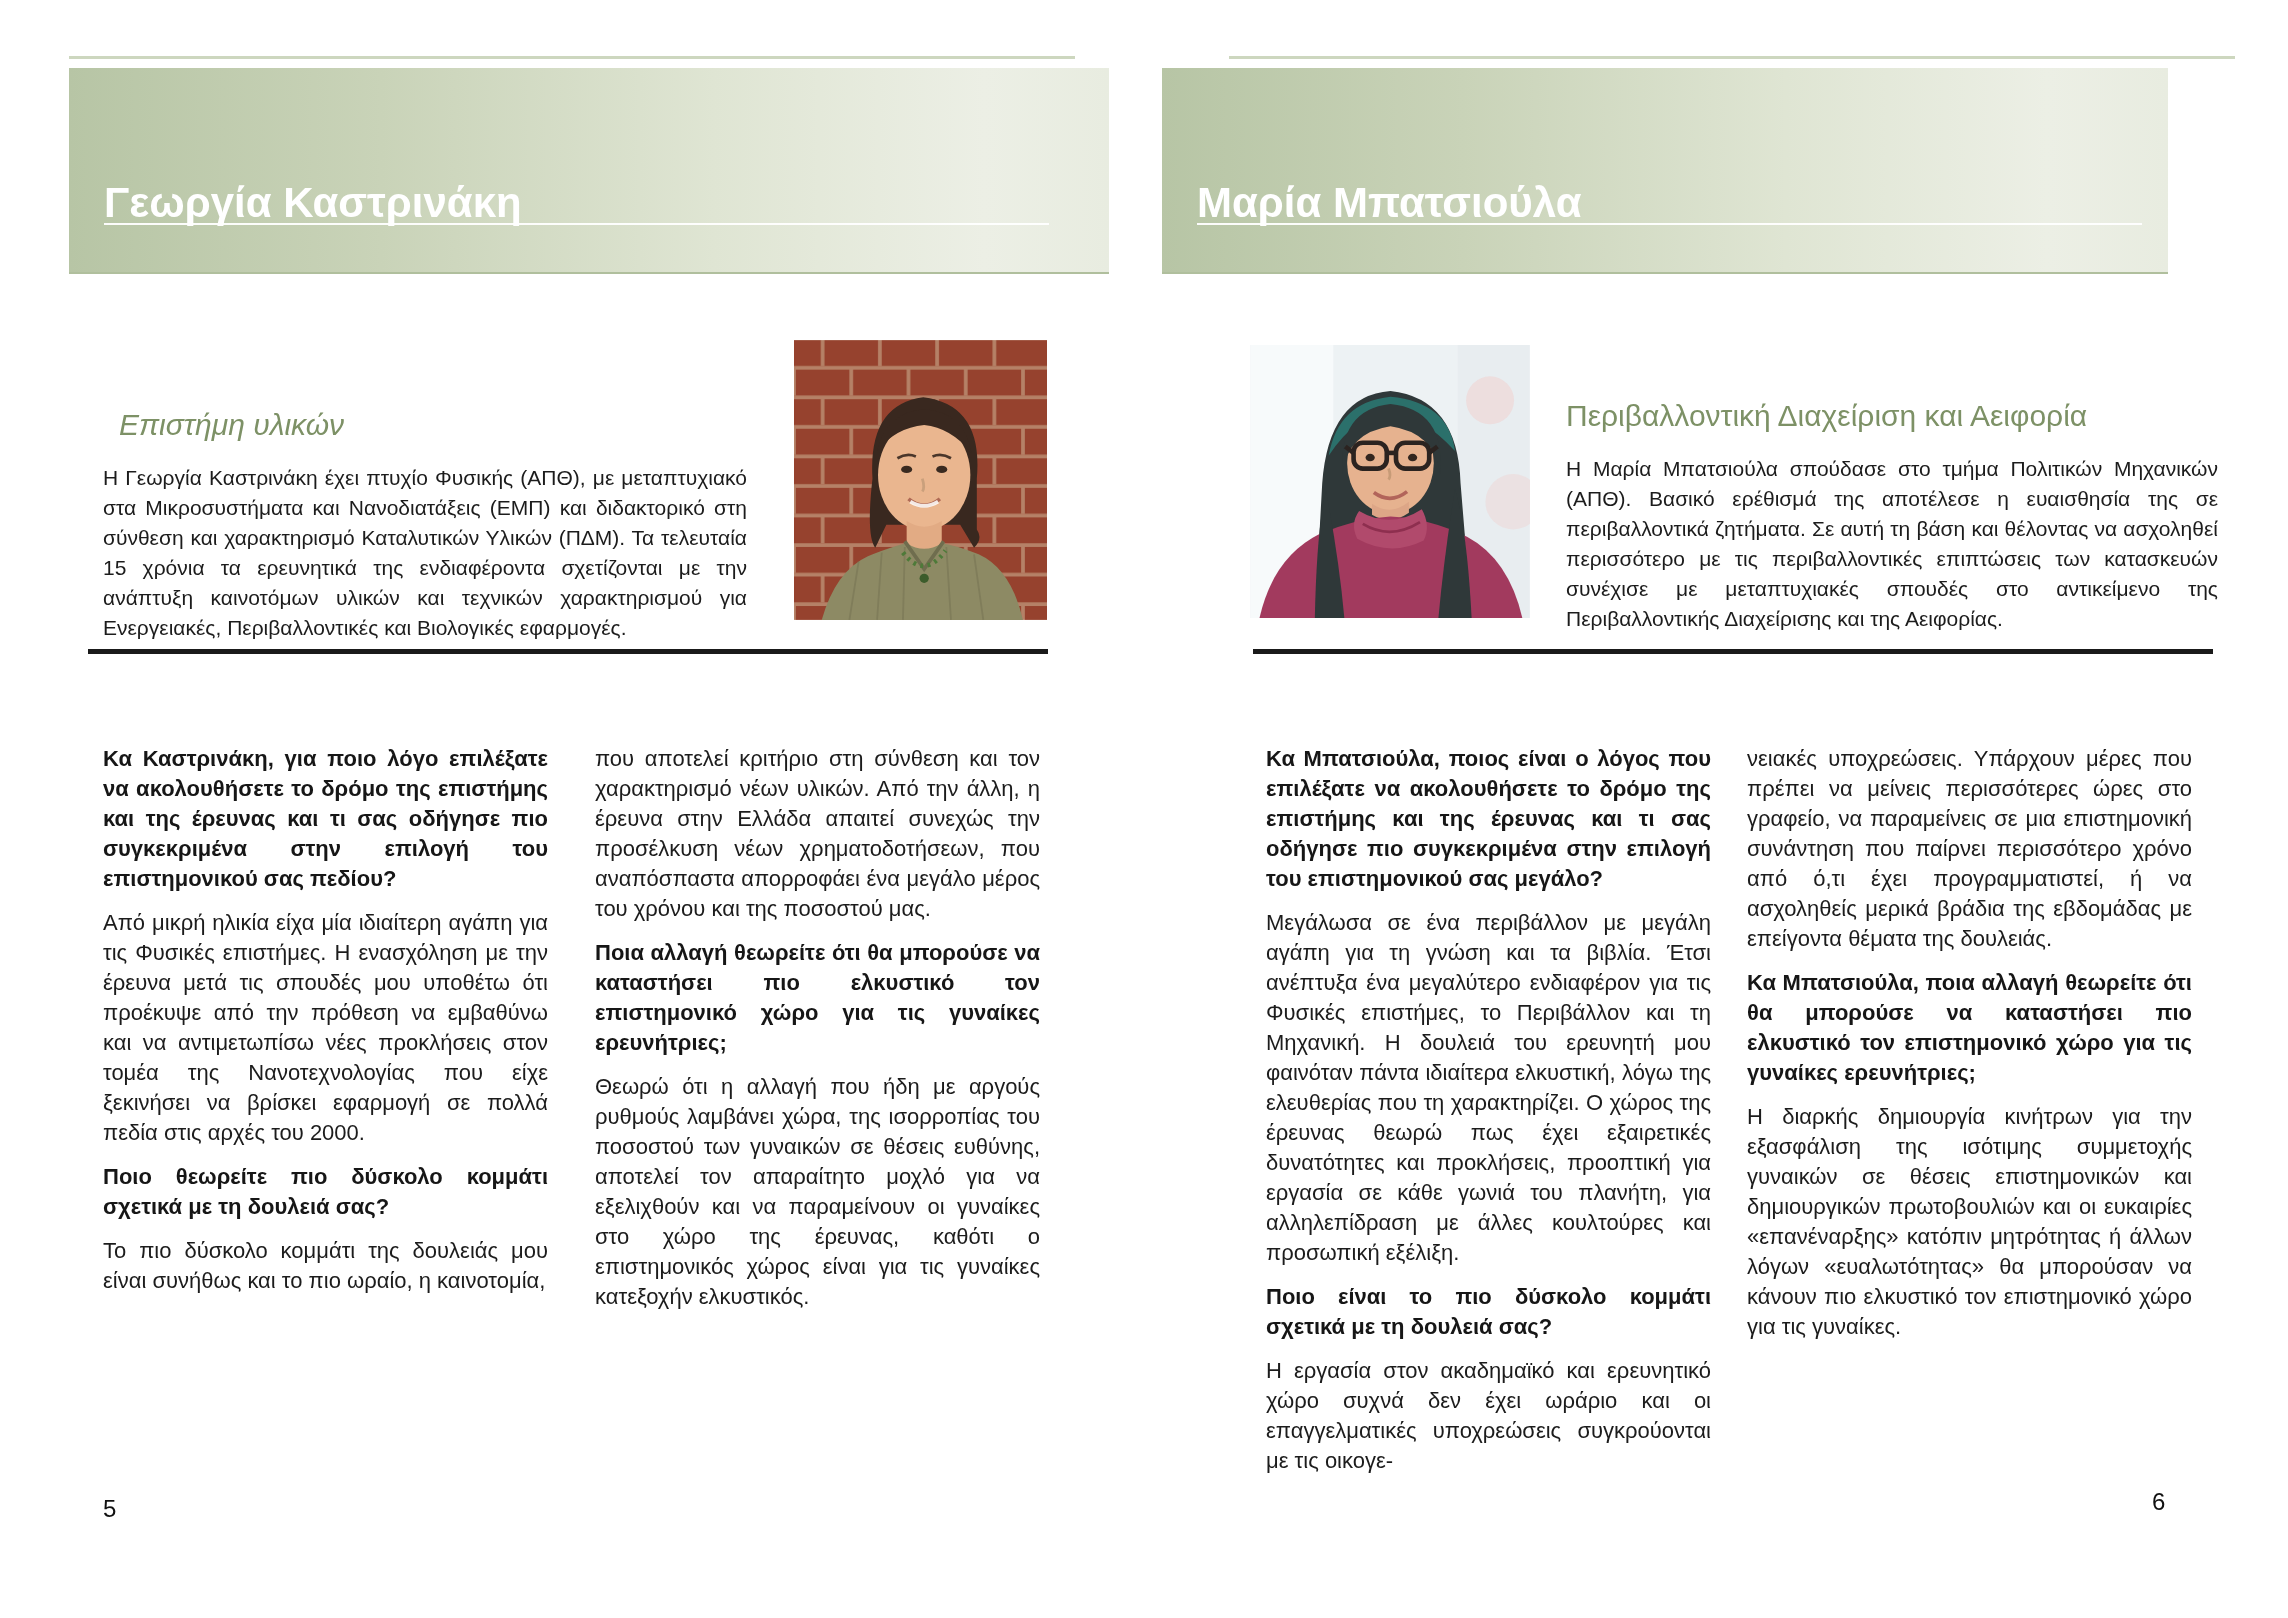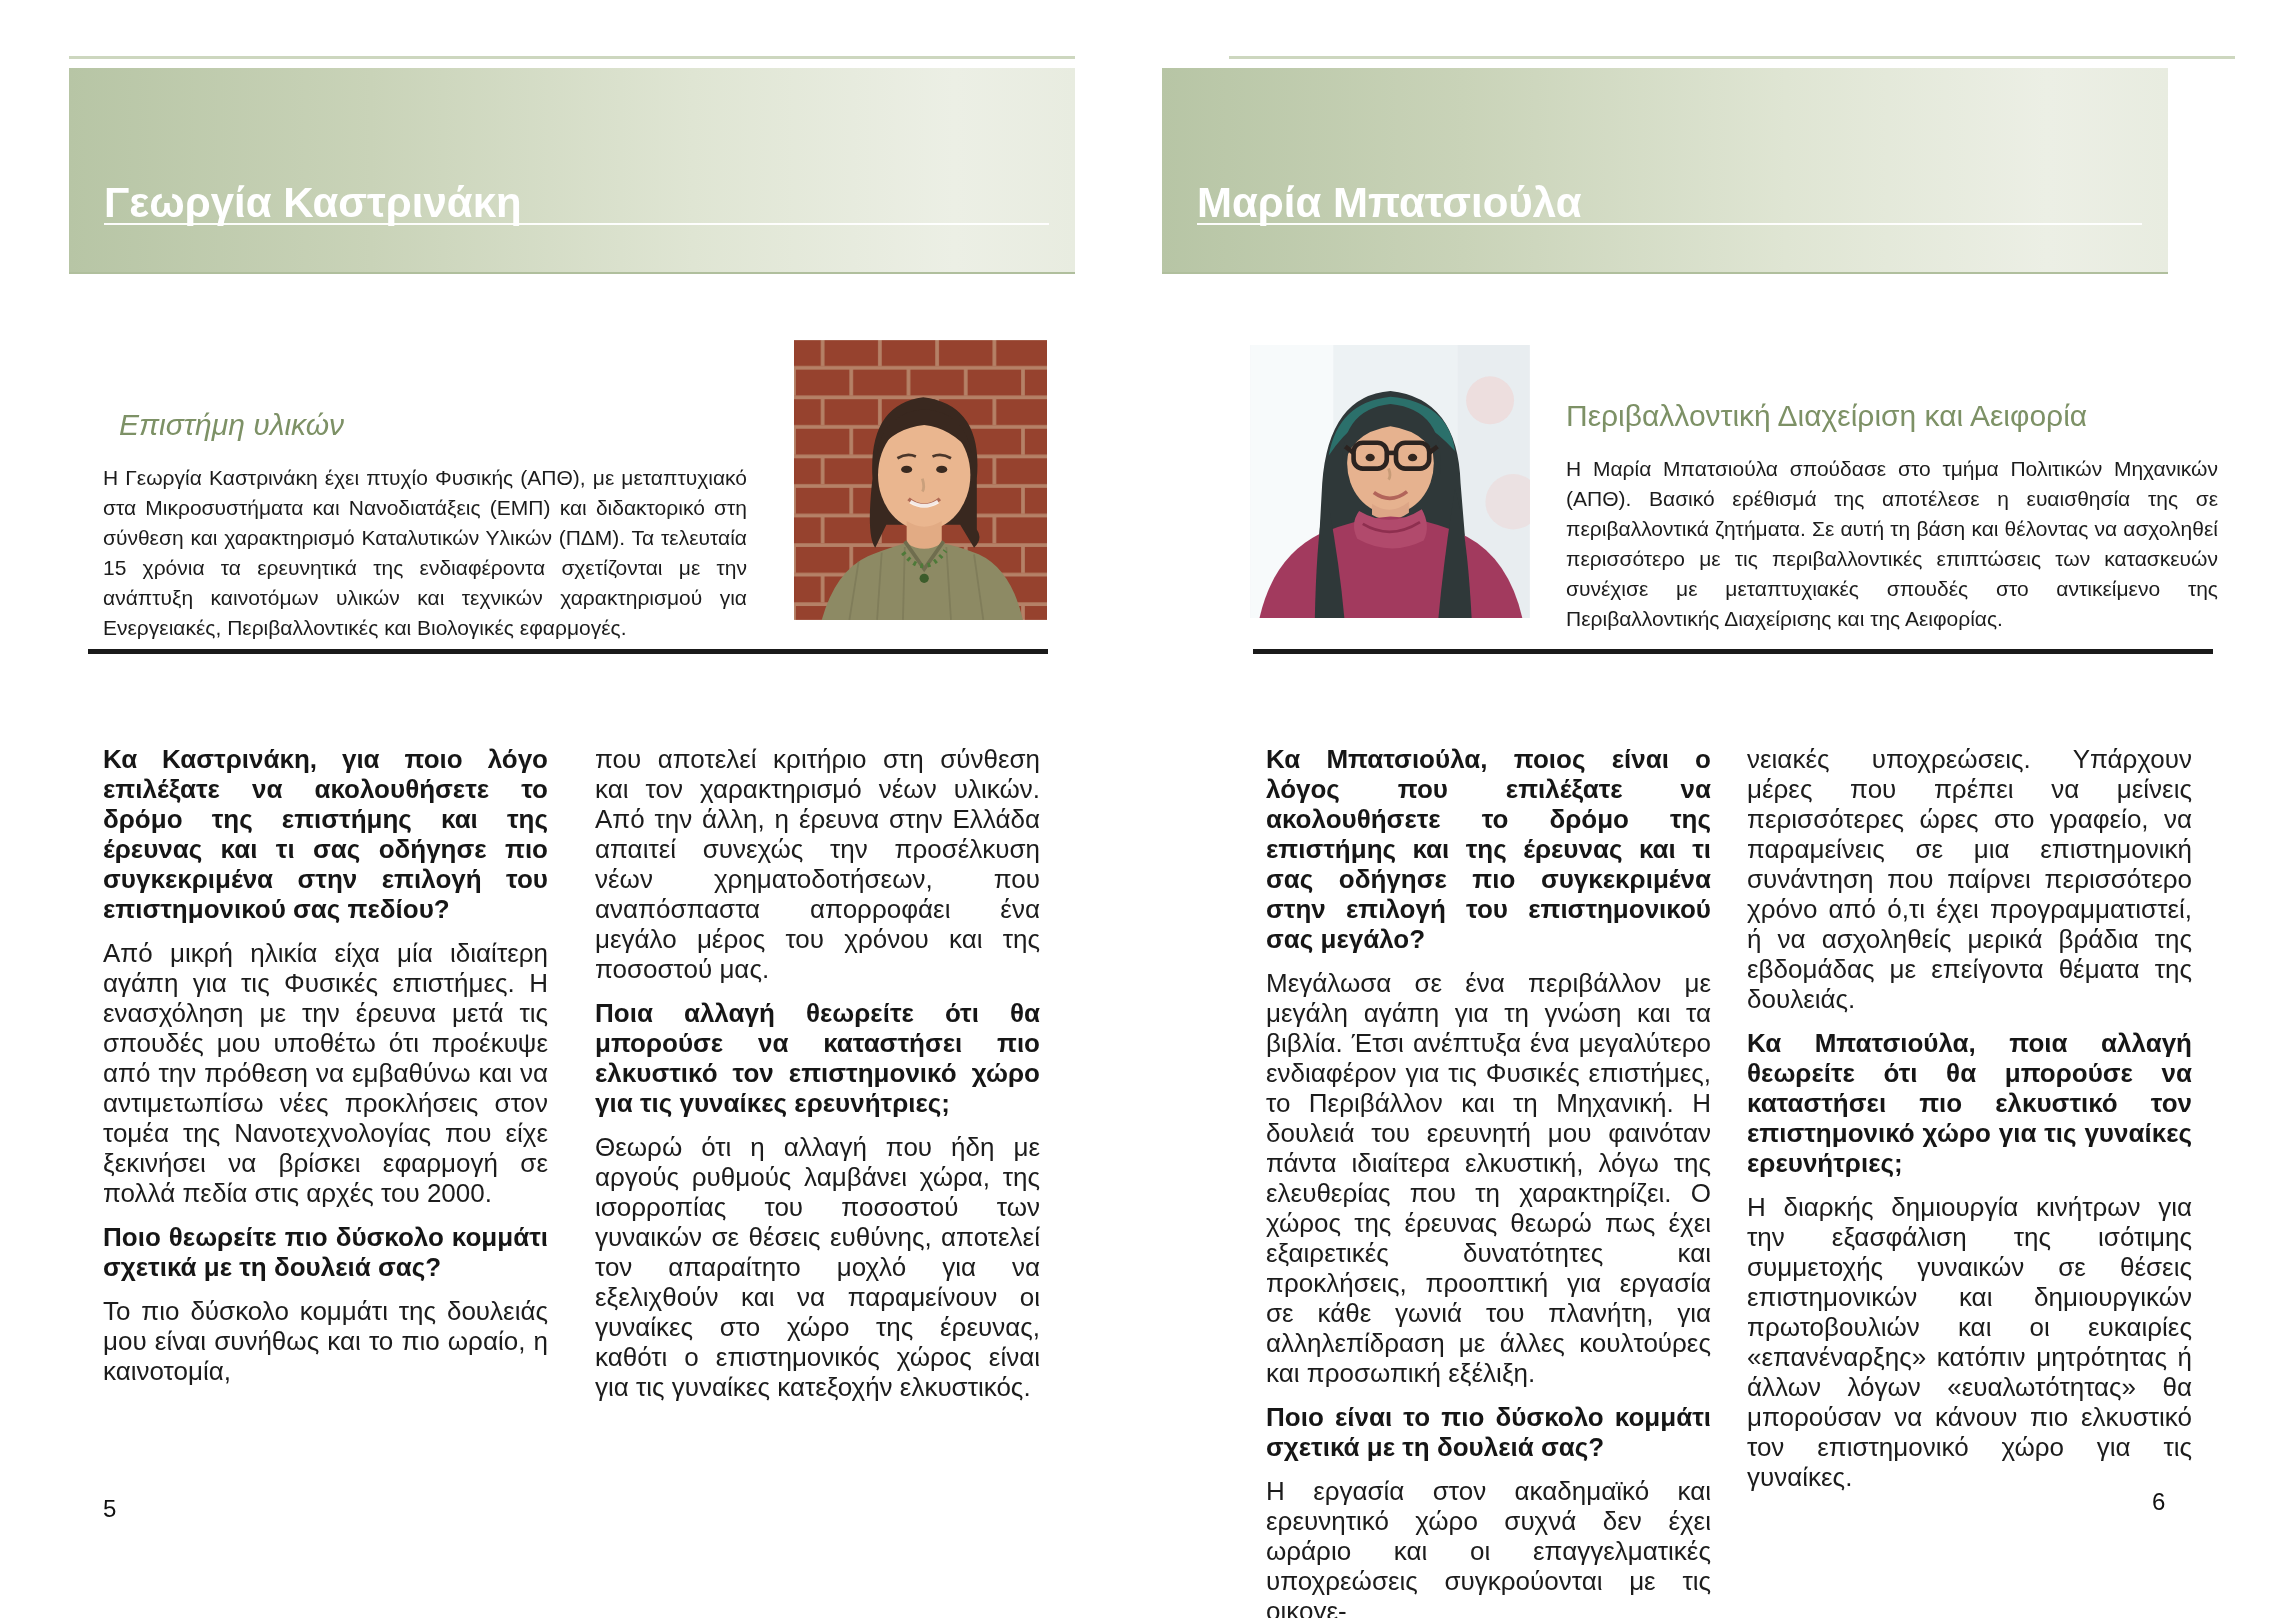--- a/index.html
+++ b/index.html
@@ -13,35 +13,35 @@
   .head-name{position:absolute;left:35px;top:114px;font-size:42px;font-weight:bold;color:#ffffff;
              line-height:1;letter-spacing:0px;white-space:nowrap;}
   .head-underline{position:absolute;left:35px;top:155px;width:945px;height:1.8px;background:rgba(255,255,255,0.95);}
 
   .section-title{position:absolute;font-size:30px;color:#7d9166;line-height:1.15;white-space:nowrap;}
   .bio{position:absolute;font-size:21px;line-height:30px;text-align:justify;color:#1c1c1c;}
   .rule{position:absolute;height:4.6px;background:#1a1a1a;}
   .photo{position:absolute;}
   .photo svg{display:block;}
 
-  .qa{position:absolute;width:445px;font-size:26px;line-height:30px;text-align:justify;color:#1c1c1c;}
+  .qa{position:absolute;width:445px;font-size:22px;line-height:30px;text-align:justify;color:#1c1c1c;}
   .qa p{margin:0 0 14px 0;}
   .qa p.q{font-weight:bold;color:#161616;}
 
   .pagenum{position:absolute;font-size:24px;color:#111111;}
 </style>
 </head>
 <body>
 
 <div id="canvas">
 
   <div>
     <div class="head-line" style="left:69px;"></div>
 
-    <div class="page-header" style="left:69px;">
+    <div class="page-header" style="left:69px;padding-left:34px;">
       <div class="head-name">Γεωργία Καστρινάκη</div>
       <div class="head-underline"></div>
     </div>
 
     <div class="section-title" style="left:119px;top:408px;font-style:italic;">Επιστήμη υλικών</div>
 
     <div class="bio" style="left:103px;top:463px;width:644px;">Η Γεωργία Καστρινάκη έχει πτυχίο Φυσικής (ΑΠΘ), με μεταπτυχιακό στα Μικροσυστήματα και Νανοδιατάξεις (ΕΜΠ) και διδακτορικό στη σύνθεση και χαρακτηρισμό Καταλυτικών Υλικών (ΠΔΜ). Τα τελευταία 15 χρόνια τα ερευνητικά της ενδιαφέροντα σχετίζονται με την ανάπτυξη καινοτόμων υλικών και τεχνικών χαρακτηρισμού για Ενεργειακές, Περιβαλλοντικές και Βιολογικές εφαρμογές.</div>
 
     <div class="photo" style="left:794px;top:340px;width:253px;height:280px;">
       <svg width="253" height="280" viewBox="0 0 274 303">

